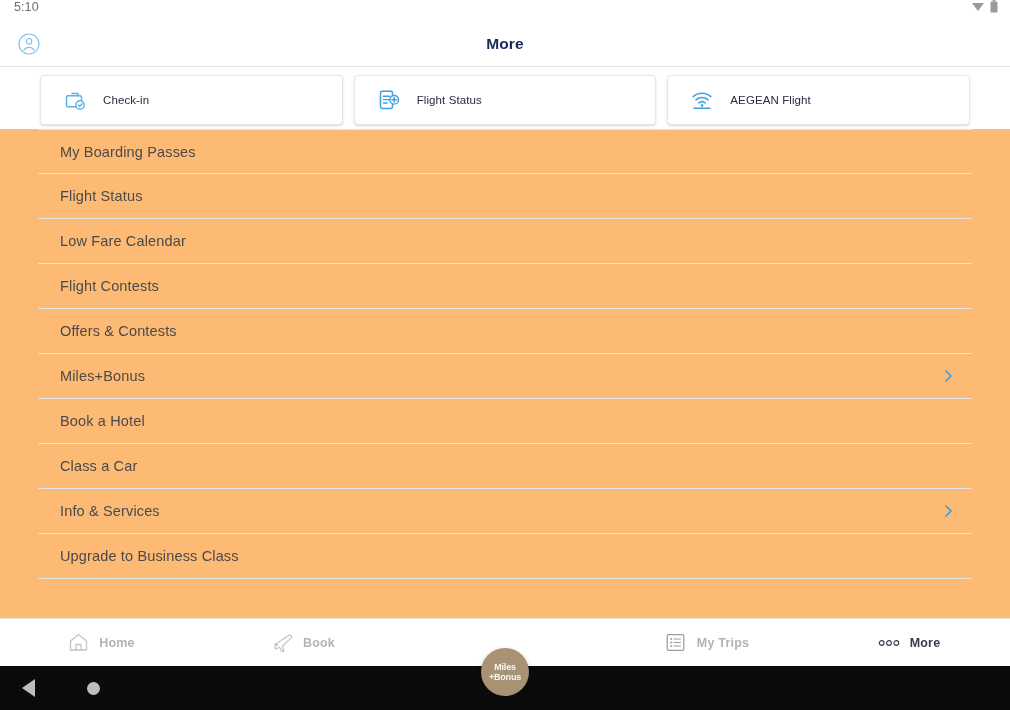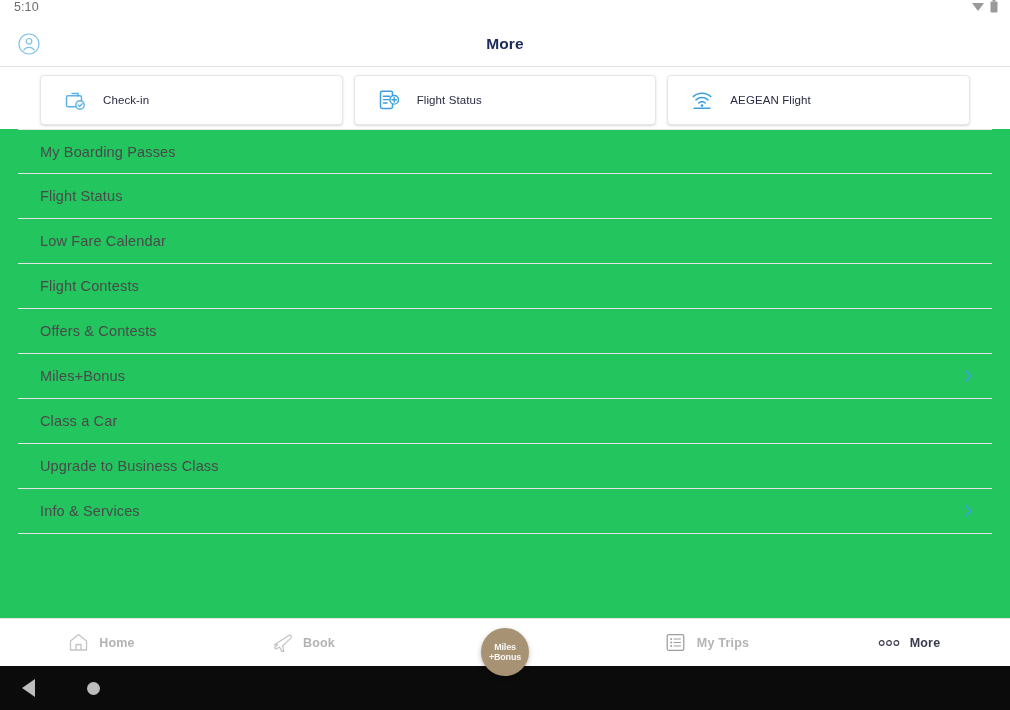--- a/index.html
+++ b/index.html
@@ -91,24 +91,24 @@
   .qcard-label {
     font-size:11.5px;
     color:#2a2a44;
     letter-spacing:.1px;
     white-space:nowrap;
   }
 
   
   .list-wrap {
     flex:1 1 auto;
-    padding:0 18px;
+    padding:0 38px;
     overflow:hidden;
     position:relative;
-    background:#22c55e;
+    background:#fdba74;
   }
   .list {
     width:100%;
   }
   .list-row {
     height:45px;
     display:flex; align-items:center;
     border-bottom:1px solid #e4e4e4;
     padding:0 16px 0 22px;
     cursor:pointer;
@@ -158,21 +158,21 @@
     font-size:12.5px;
     color:#b3b3b3;
     letter-spacing:.2px;
   }
   .nav-item.active .nav-label { color:#3a3a4e; }
 
   
   .fab {
     position:absolute;
     left:50%;
-    top:628px;
+    top:648px;
     transform:translateX(-50%);
     width:48px; height:48px;
     border-radius:50%;
     background:#a79274;
     box-shadow:0 2px 5px rgba(0,0,0,.25);
     display:flex; align-items:center; justify-content:center;
     flex-direction:column;
     cursor:pointer;
     z-index:5;
   }
@@ -339,42 +339,50 @@
 
       <div class="list-row">
         <span class="list-label">Miles+Bonus</span>
         <span class="list-chevron">
           <svg width="14" height="14" viewBox="0 0 14 14">
               <path d="M5 2 L10 7 L5 12" fill="none" stroke="#3b9fe0" stroke-width="1.7" stroke-linecap="round" stroke-linejoin="round"></path>
             </svg>
         </span>
       </div>
 
+      <div class="list-row">
+        <span class="list-label">Book a Hotel</span>
+        <span class="list-chevron hidden">
+          <svg width="14" height="14" viewBox="0 0 14 14">
+              <path d="M5 2 L10 7 L5 12" fill="none" stroke="#3b9fe0" stroke-width="1.7" stroke-linecap="round" stroke-linejoin="round"></path>
+            </svg>
+        </span>
+      </div>
 
       <div class="list-row">
         <span class="list-label">Class a Car</span>
-        <span class="list-chevron hidden">
-          <svg width="14" height="14" viewBox="0 0 14 14">
-              <path d="M5 2 L10 7 L5 12" fill="none" stroke="#3b9fe0" stroke-width="1.7" stroke-linecap="round" stroke-linejoin="round"></path>
-            </svg>
-        </span>
-      </div>
-
-      <div class="list-row">
-        <span class="list-label">Upgrade to Business Class</span>
         <span class="list-chevron hidden">
           <svg width="14" height="14" viewBox="0 0 14 14">
               <path d="M5 2 L10 7 L5 12" fill="none" stroke="#3b9fe0" stroke-width="1.7" stroke-linecap="round" stroke-linejoin="round"></path>
             </svg>
         </span>
       </div>
 
       <div class="list-row">
         <span class="list-label">Info &amp; Services</span>
         <span class="list-chevron">
+          <svg width="14" height="14" viewBox="0 0 14 14">
+              <path d="M5 2 L10 7 L5 12" fill="none" stroke="#3b9fe0" stroke-width="1.7" stroke-linecap="round" stroke-linejoin="round"></path>
+            </svg>
+        </span>
+      </div>
+
+      <div class="list-row">
+        <span class="list-label">Upgrade to Business Class</span>
+        <span class="list-chevron hidden">
           <svg width="14" height="14" viewBox="0 0 14 14">
               <path d="M5 2 L10 7 L5 12" fill="none" stroke="#3b9fe0" stroke-width="1.7" stroke-linecap="round" stroke-linejoin="round"></path>
             </svg>
         </span>
       </div>
 
     </div>
   </div>
 
   <div class="bottom-nav">

